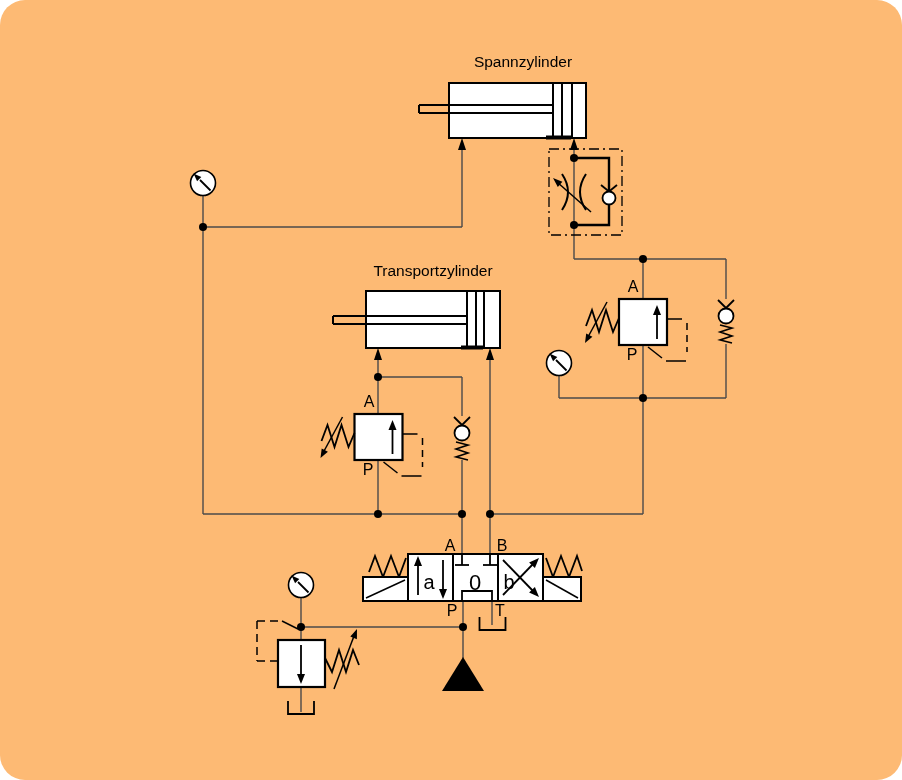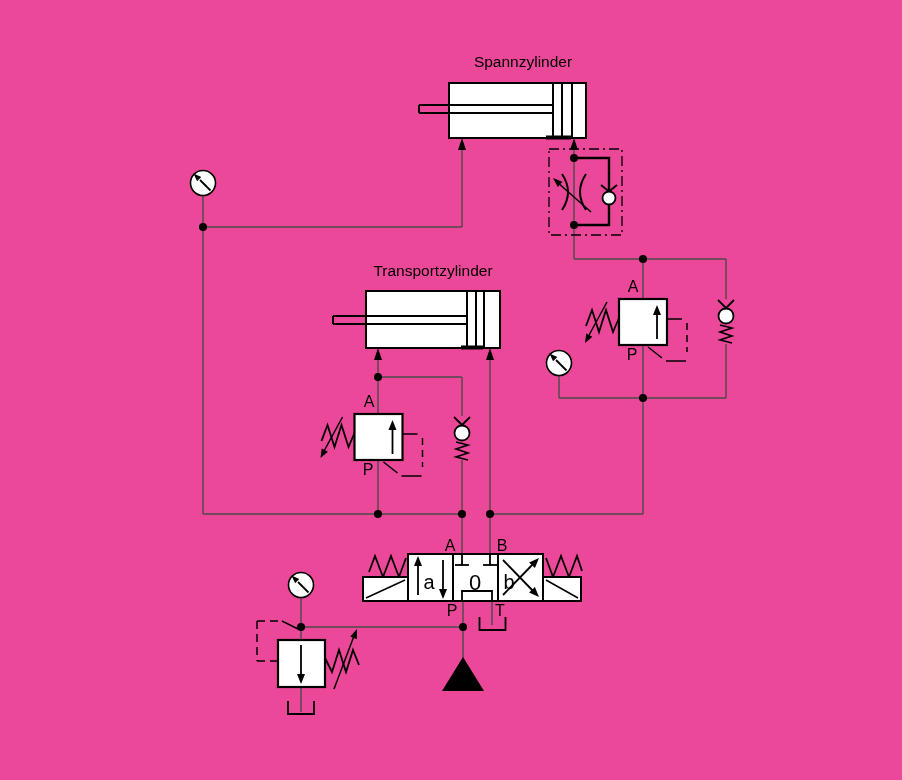--- a/index.html
+++ b/index.html
@@ -1,16 +1,16 @@
 <!DOCTYPE html>
 <html><head>
 <meta charset="utf-8">
 <style>
   html,body{margin:0;padding:0;background:#ffffff;}
-  .stage{width:902px;height:780px;background:#ec4899;position:relative;overflow:hidden;}
+  .stage{width:902px;height:780px;background:#fdba74;position:relative;overflow:hidden;border-radius:25px;}
   svg{display:block;}
   text{font-family:"Liberation Sans","DejaVu Sans",sans-serif;fill:#000000;}
   .title{font-size:15.5px;}
   .port{font-size:16px;}
   .pos{font-size:20px;}
   .pos0{font-size:22px;}
 </style>
 </head>
 <body>
 

